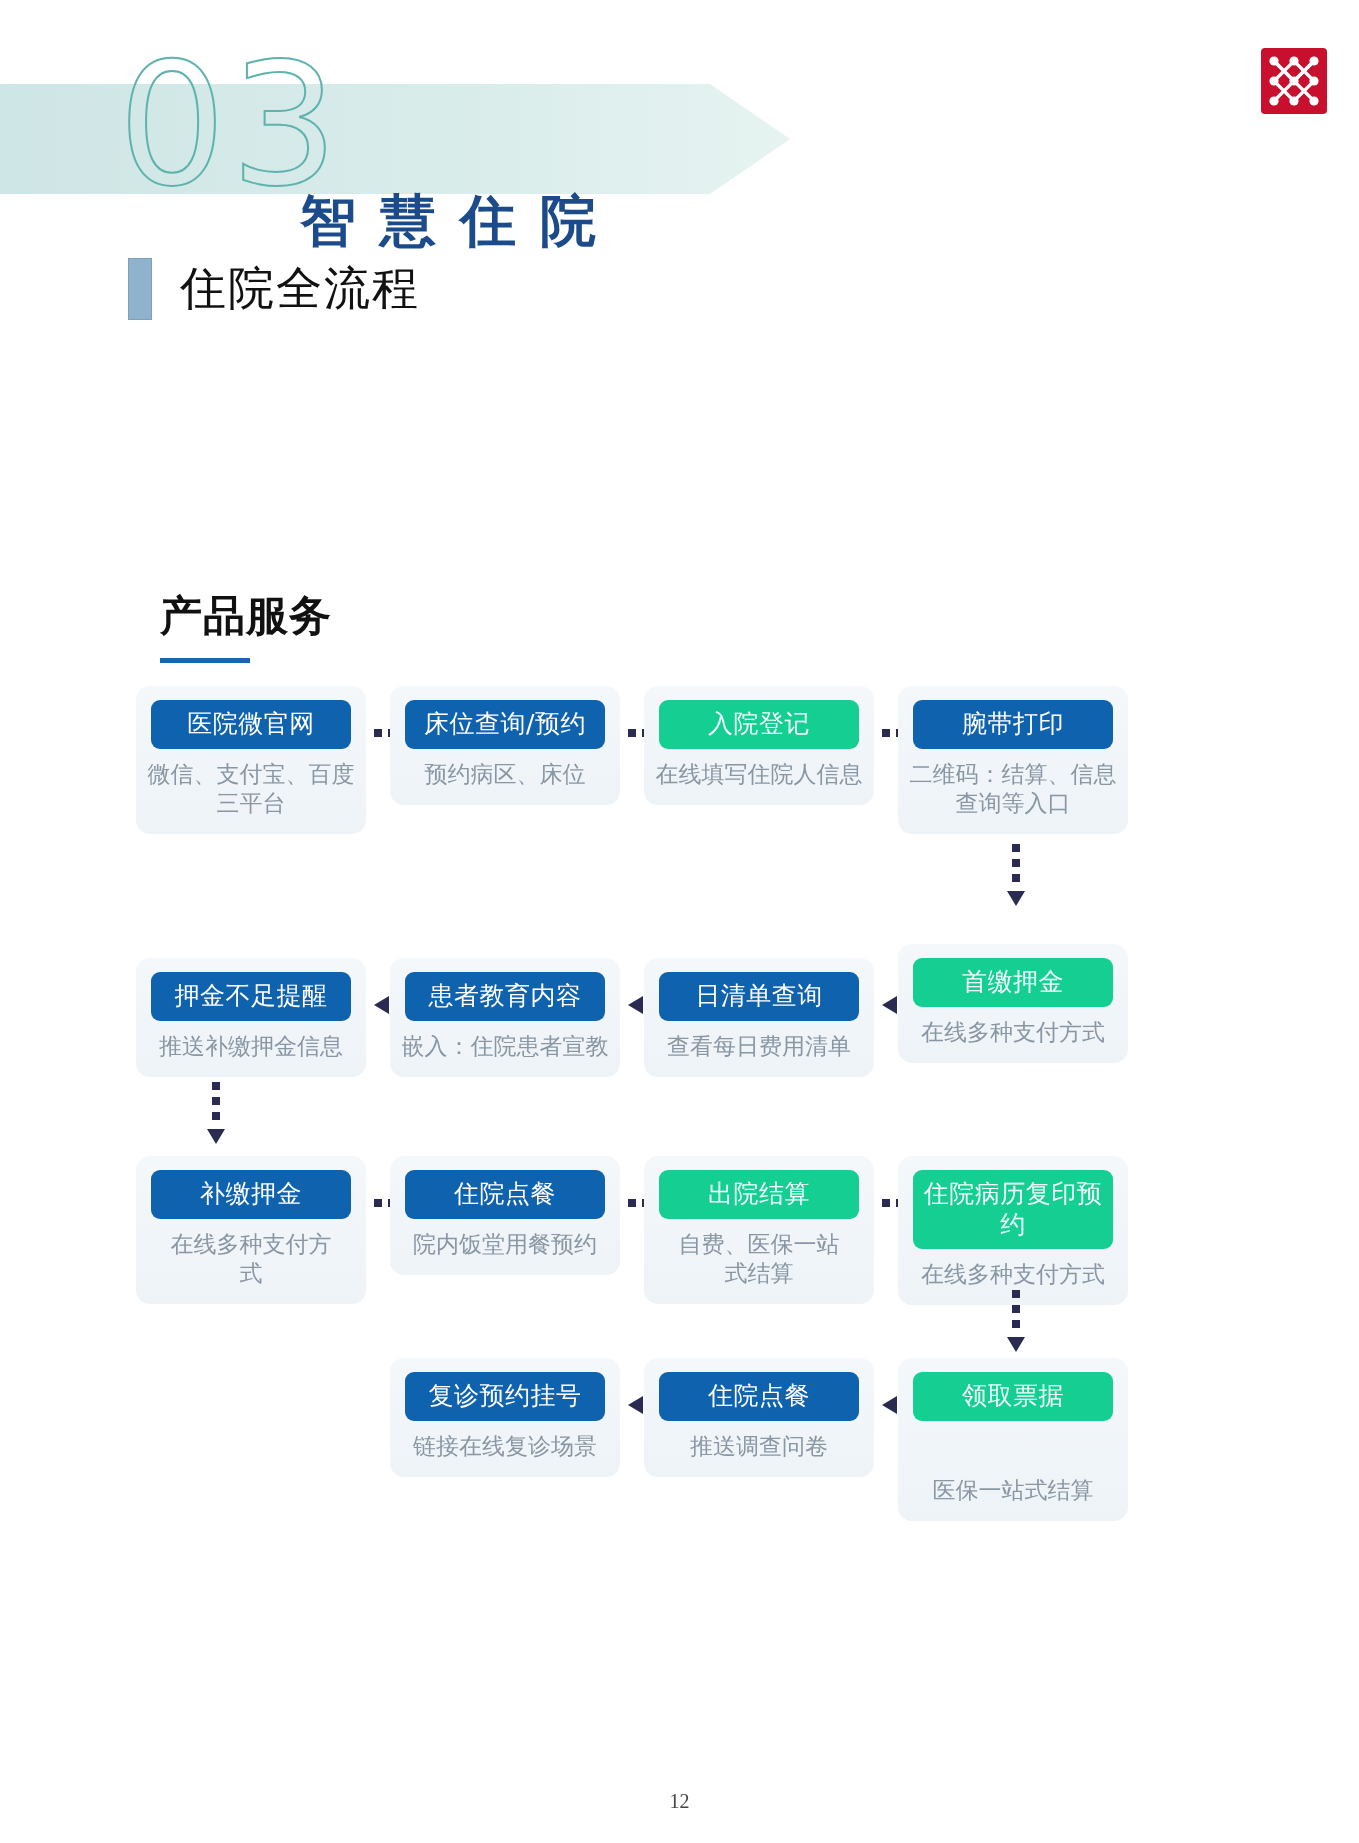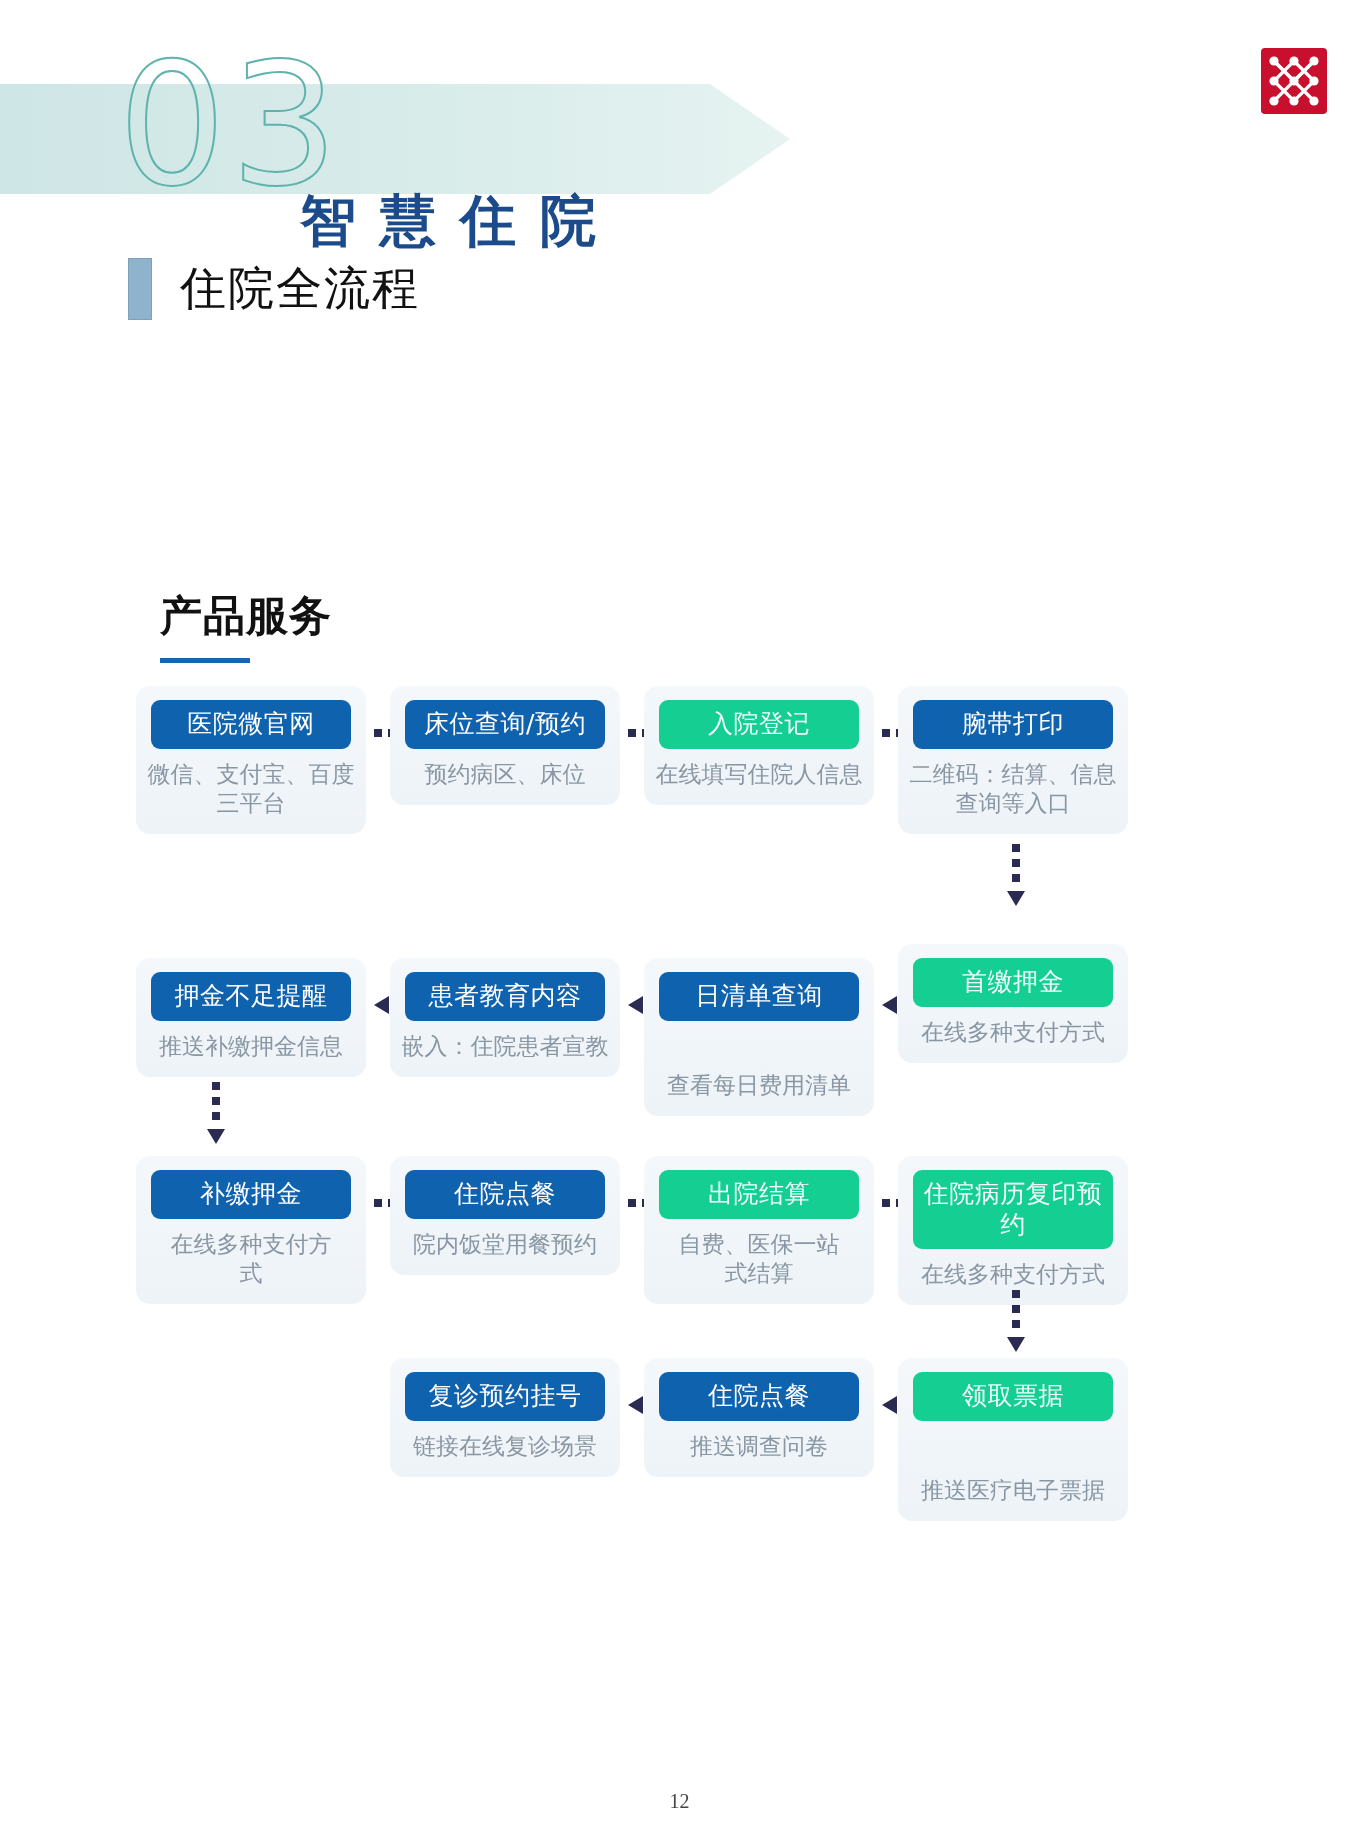--- a/index.html
+++ b/index.html
@@ -369,21 +369,21 @@
         <div class="cap">嵌入：住院患者宣教</div>
       </div>
       <div class="h-arrow" style="left:628px; top:126px;">
         <div class="head-l"></div>
           <div class="dots">
             <div class="dot"></div>
             <div class="dot"></div>
             <div class="dot"></div>
           </div>
       </div>
-      <div class="cell" style="left:644px; top:86px;gap:39px;">
+      <div class="cell" style="left:644px; top:86px;">
         <div class="chip blue">日清单查询</div>
         <div class="cap">查看每日费用清单</div>
       </div>
       <div class="h-arrow" style="left:882px; top:126px;">
         <div class="head-l"></div>
           <div class="dots">
             <div class="dot"></div>
             <div class="dot"></div>
             <div class="dot"></div>
           </div>
@@ -469,21 +469,21 @@
       <div class="h-arrow" style="left:882px; top:120px;">
         <div class="head-l"></div>
           <div class="dots">
             <div class="dot"></div>
             <div class="dot"></div>
             <div class="dot"></div>
           </div>
       </div>
       <div class="cell" style="left:898px; top:80px;gap:44px;">
         <div class="chip green">领取票据</div>
-        <div class="cap">推送医疗电子票据</div>
+        <div class="cap">医保一站式结算</div>
       </div>
     </div>
 
   </div>
 
   <div class="page-num">12</div>
 
 </div>
 
 </body></html>

